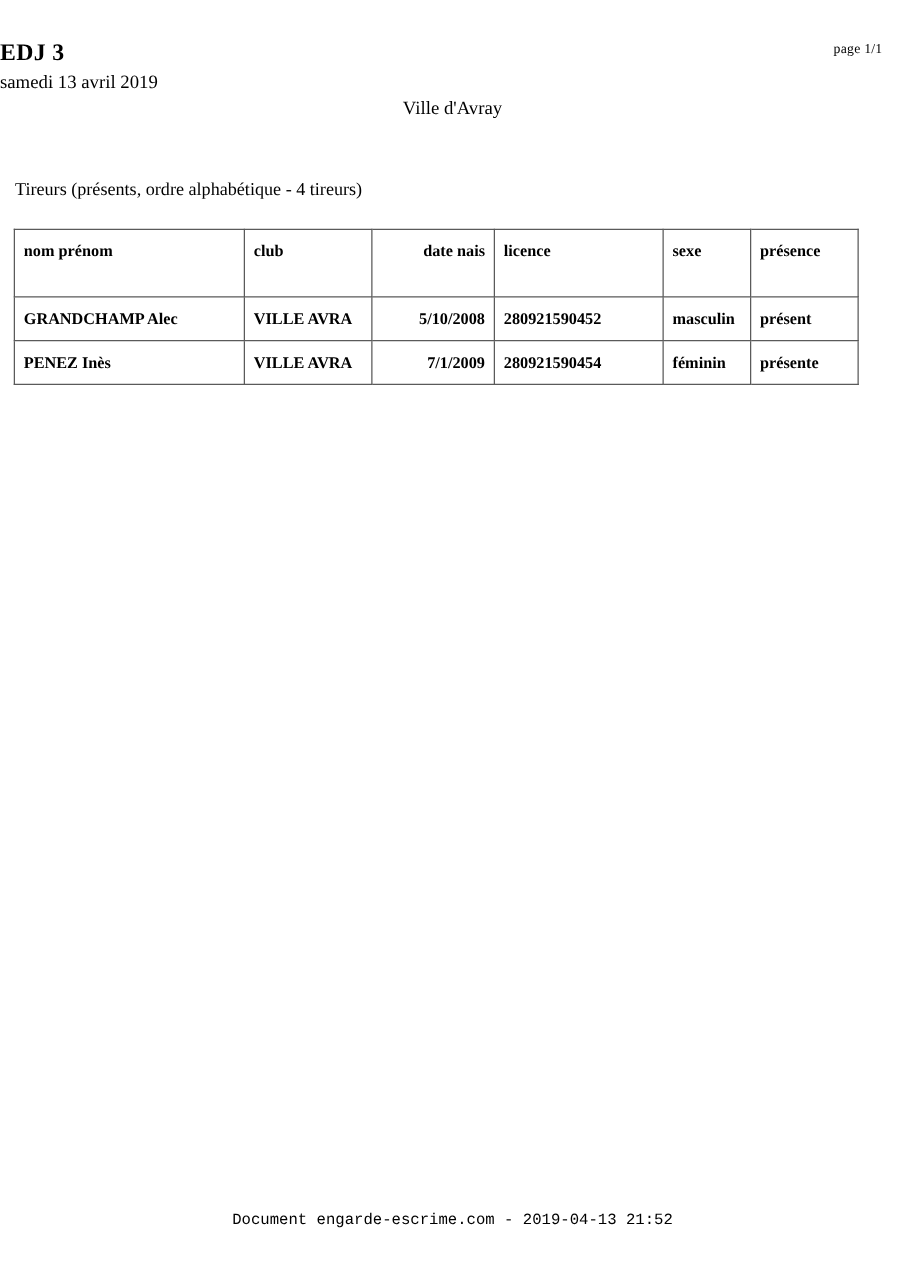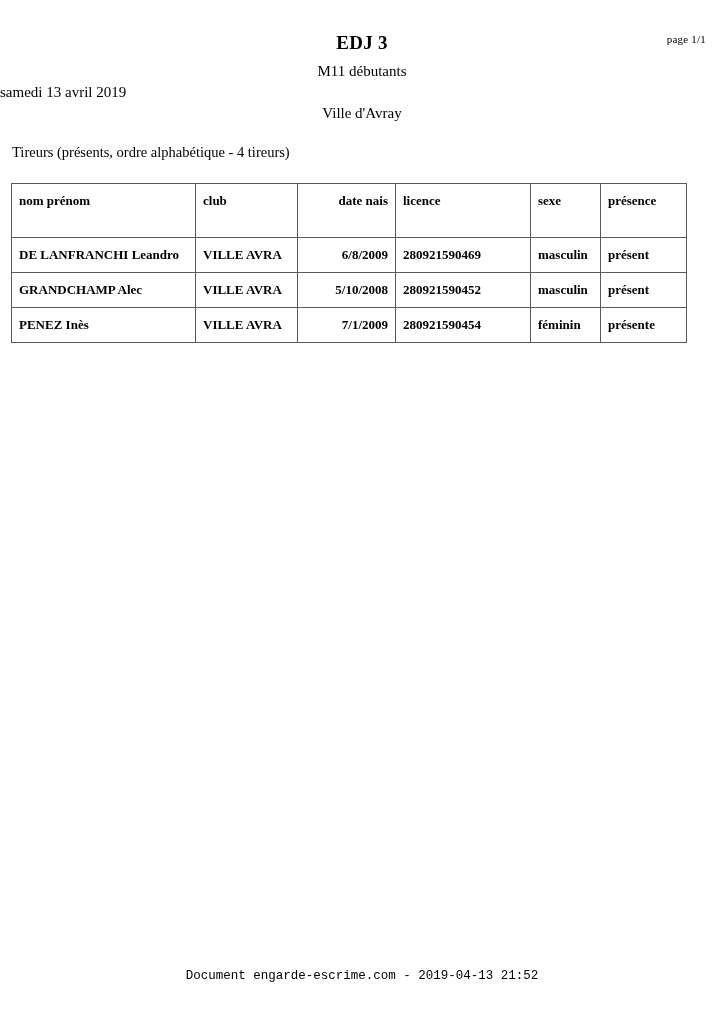--- a/index.html
+++ b/index.html
@@ -24,21 +24,20 @@
   .page-number {
     position: absolute;
     top: 33px;
     right: 18px;
     font-size: 11px;
     font-family: "Liberation Serif", serif;
     color: #000;
     letter-spacing: 0.2px;
   }
   .doc-title {
-    text-align: center;
     font-size: 19px;
     font-weight: bold;
     margin: 0;
     padding-top: 32px;
     letter-spacing: 0.3px;
   }
   .doc-subtitle {
     text-align: center;
     font-size: 15px;
     margin: 0;
@@ -106,21 +105,20 @@
   }
 </style>
 </head>
 <body>
 
 <div class="page">
 
   <div class="page-number">page 1/1</div>
 
   <h1 class="doc-title">EDJ 3</h1>
-  <div class="doc-subtitle">M11 débutants</div>
   <div class="doc-date">samedi 13 avril 2019</div>
   <div class="doc-place">Ville d'Avray</div>
 
   <div class="section-caption">Tireurs (présents, ordre alphabétique - 4 tireurs)</div>
 
   <table class="fencers">
     <colgroup>
       <col class="c-nom">
       <col class="c-club">
       <col class="c-date">
@@ -133,28 +131,20 @@
         <th>nom prénom</th>
         <th>club</th>
         <th class="num">date nais</th>
         <th>licence</th>
         <th>sexe</th>
         <th>présence</th>
       </tr>
     </thead>
     <tbody>
       <tr>
-        <td>DE LANFRANCHI Leandro</td>
-        <td>VILLE AVRA</td>
-        <td class="num">6/8/2009</td>
-        <td>280921590469</td>
-        <td>masculin</td>
-        <td>présent</td>
-      </tr>
-      <tr>
         <td>GRANDCHAMP Alec</td>
         <td>VILLE AVRA</td>
         <td class="num">5/10/2008</td>
         <td>280921590452</td>
         <td>masculin</td>
         <td>présent</td>
       </tr>
       <tr>
         <td>PENEZ Inès</td>
         <td>VILLE AVRA</td>

